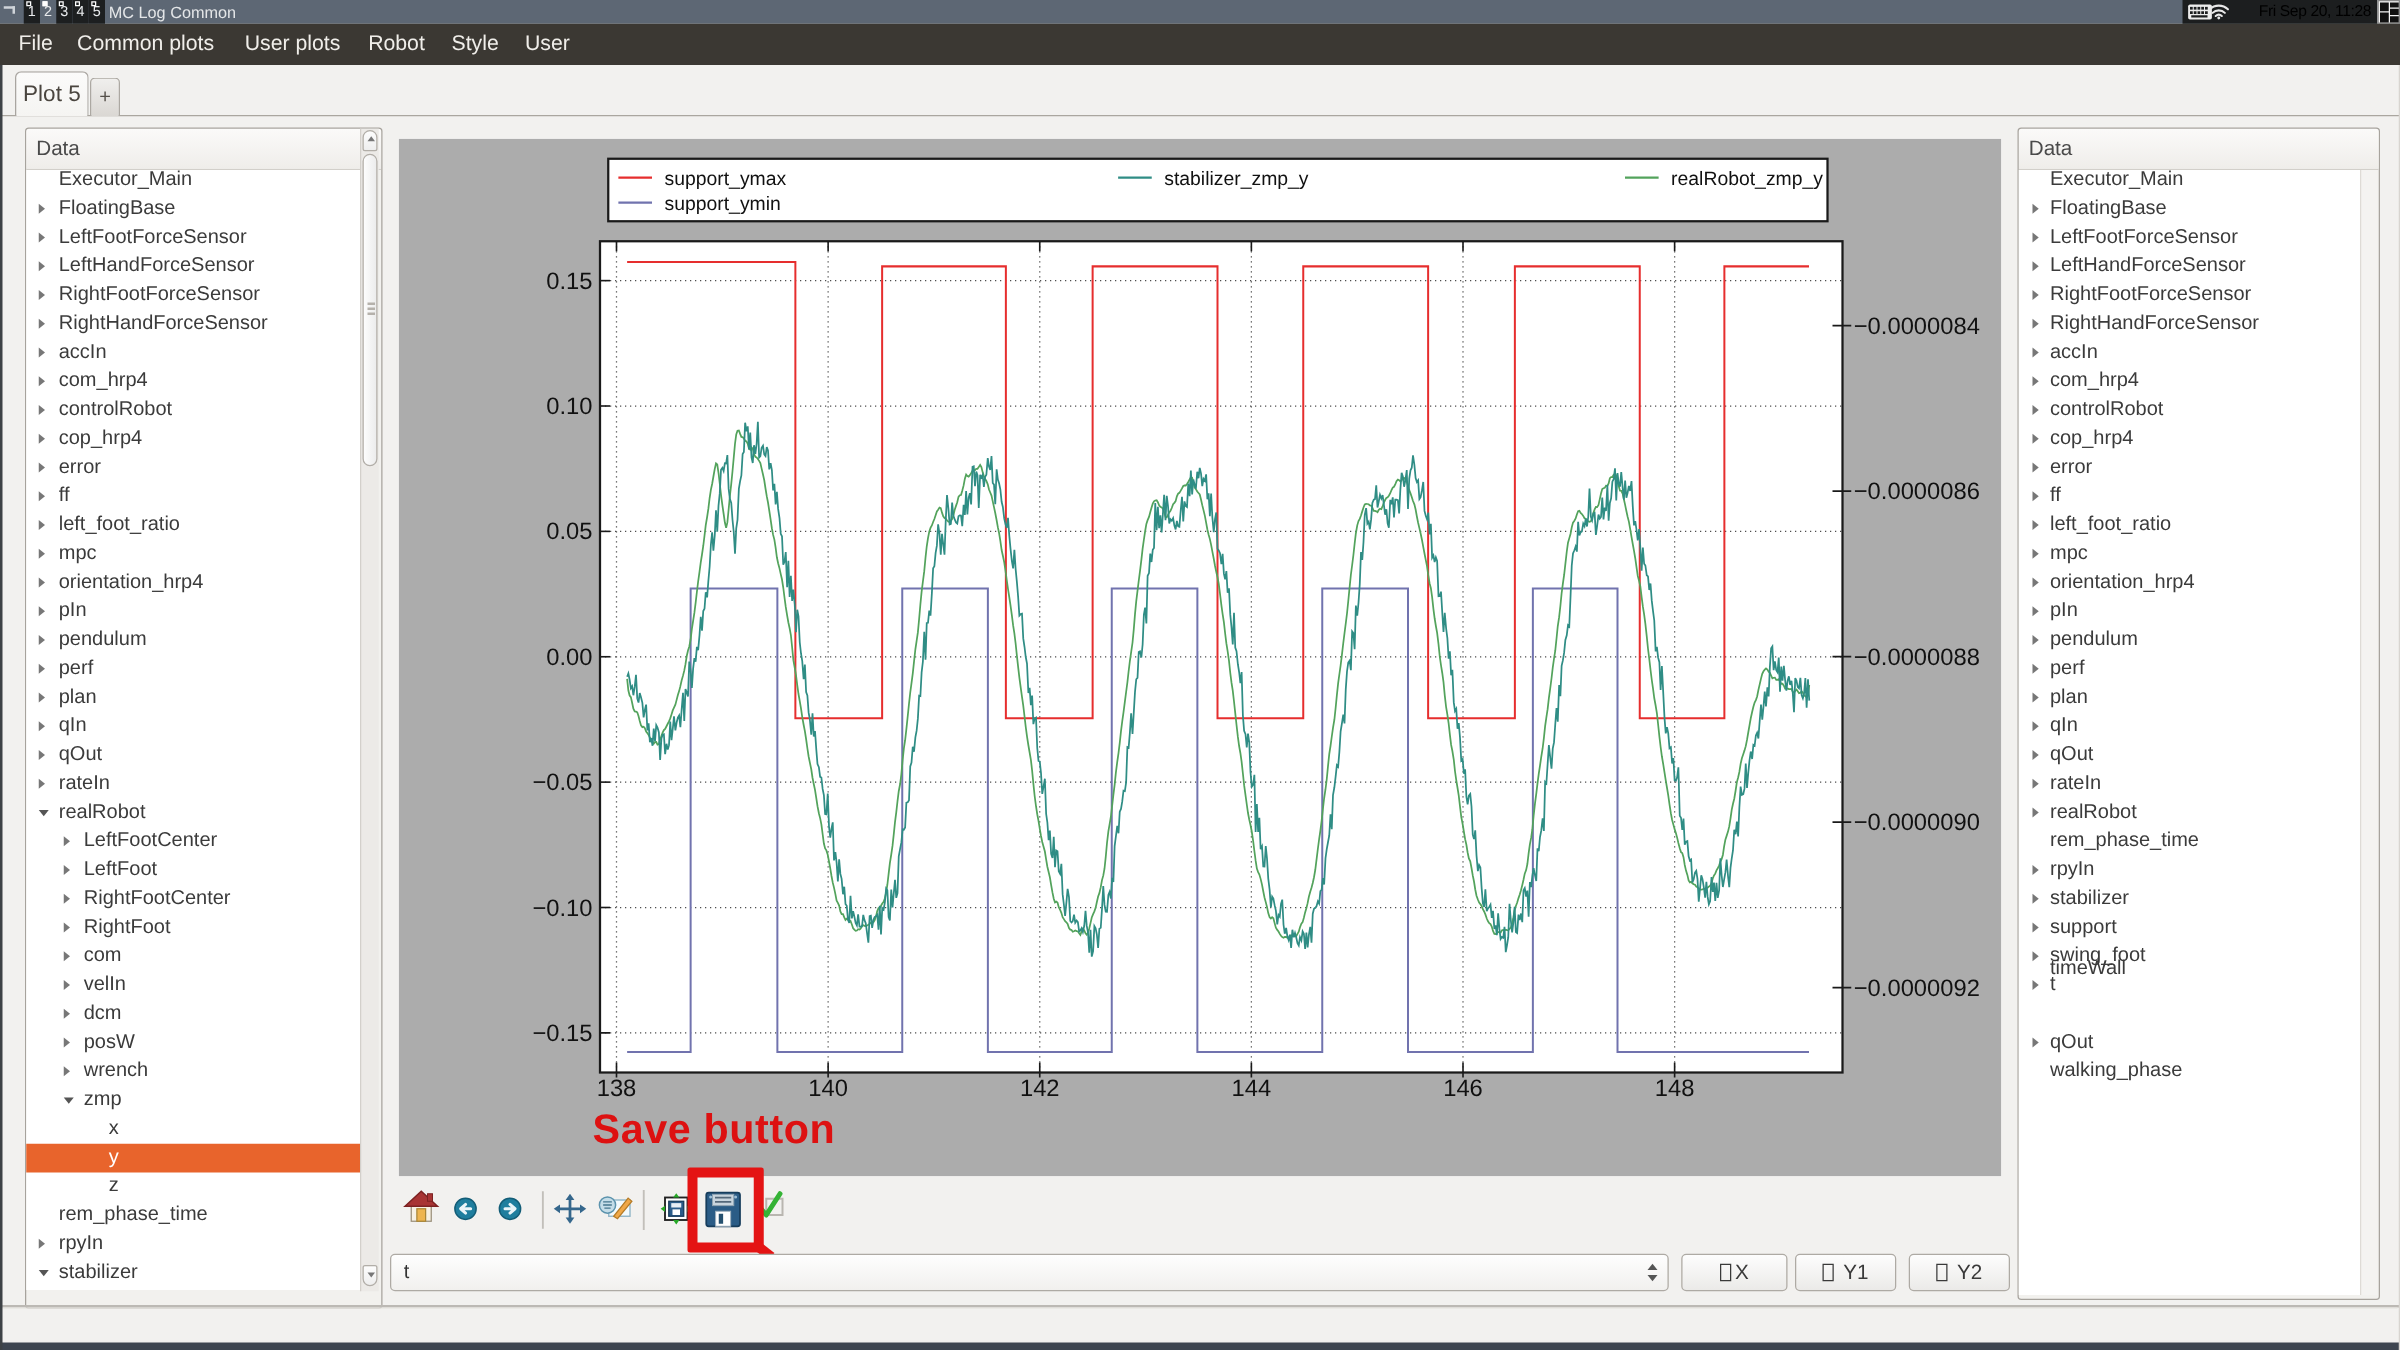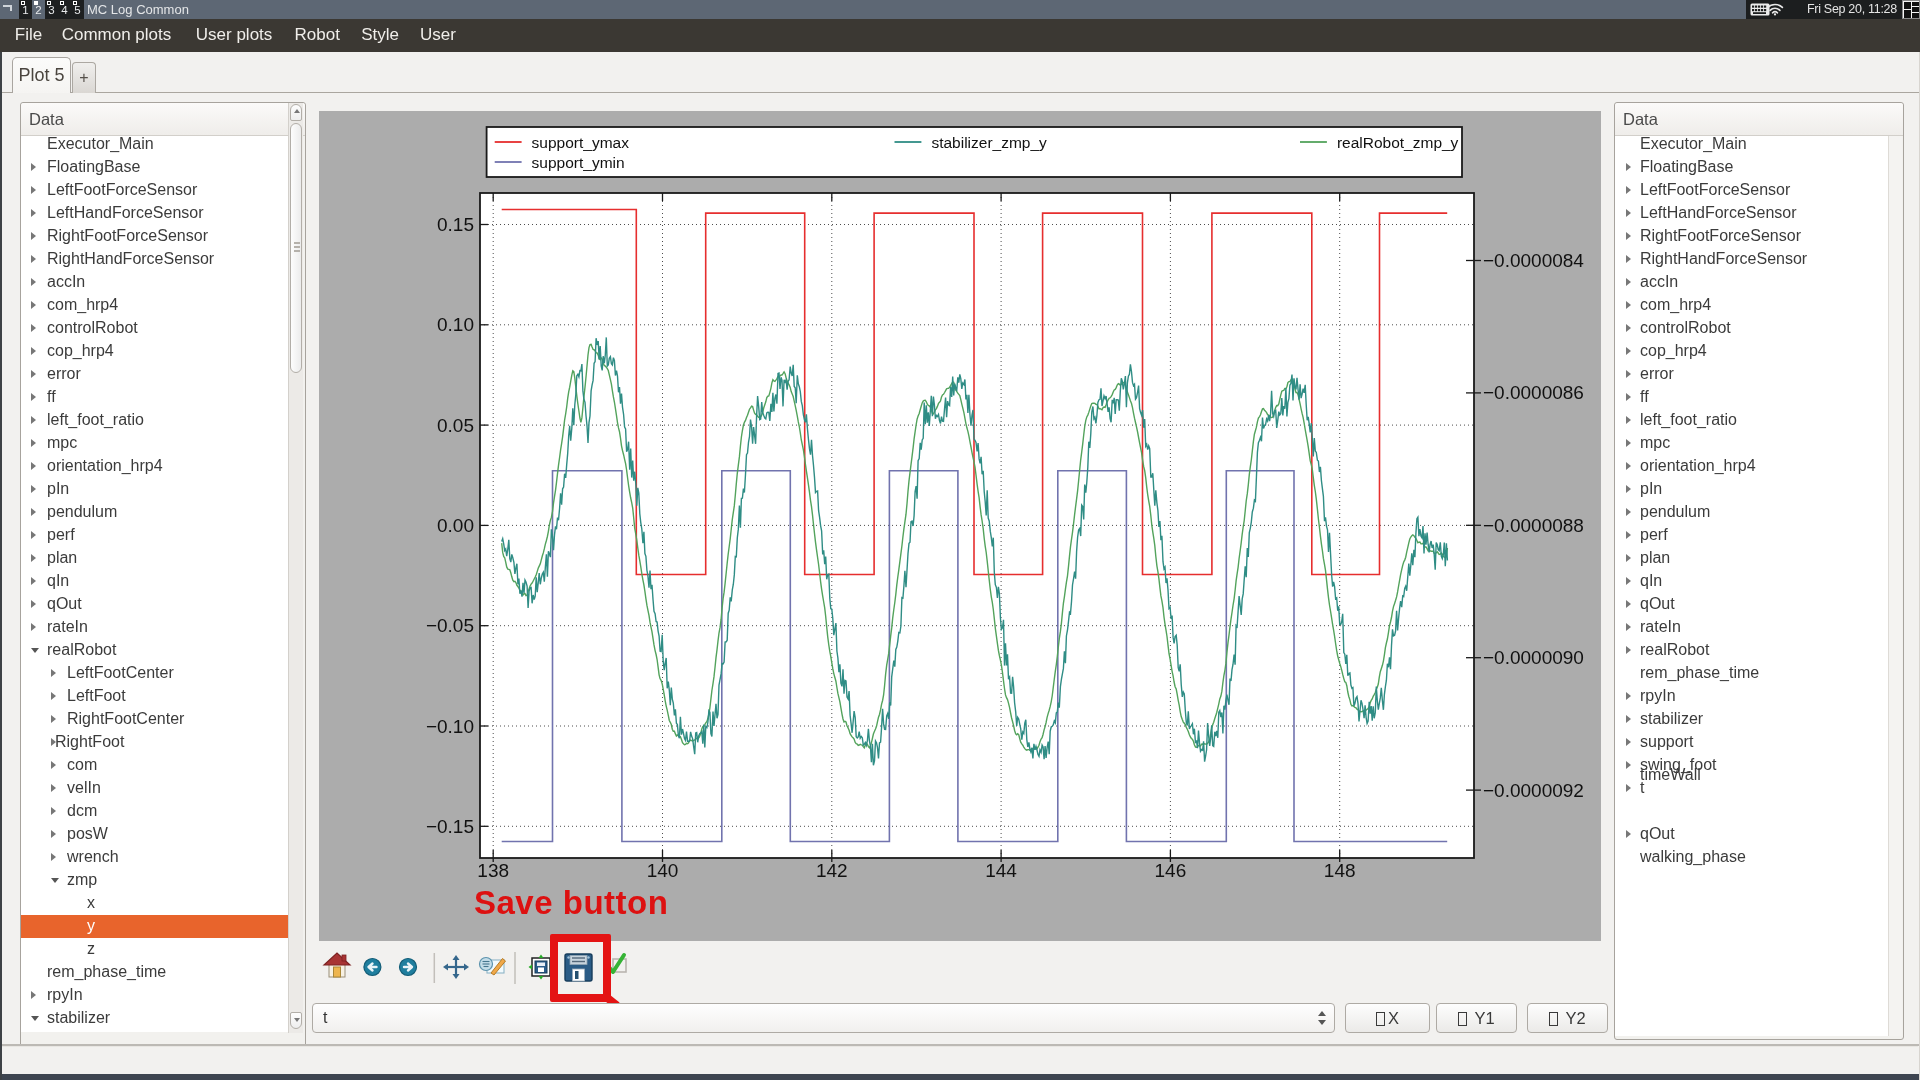--- a/index.html
+++ b/index.html
@@ -5,21 +5,21 @@
 html,body {width:1920px;height:1080px;overflow:hidden;position:relative;
   font-family:"Liberation Sans",sans-serif;background:#f2f1ef}
 
 #topbar {position:absolute;left:0;top:0;width:1920px;height:19px;background:#5d6774}
 #topbar .ws {position:absolute;top:0;height:19px;width:13px;color:#e8eaec;font-size:11.5px;
   text-align:center;line-height:21px}
 #topbar .dark {background:#1d1f20}
 #topbar .sq {position:absolute;top:1px;width:4px;height:4px;border:1px solid #fff}
 #title {position:absolute;left:87px;top:2px;color:#e4e6e8;font-size:13px}
 #traydark {position:absolute;left:1746px;top:0;width:156px;height:19px;background:#1c1e1f}
-#clock {position:absolute;left:1807px;top:2px;color:#e5e5e5;font-size:12.5px;letter-spacing:-0.3px}
+#clock {position:absolute;left:1807px;top:2px;color:#000000;font-size:12.5px;letter-spacing:-0.3px}
 #pager {position:absolute;left:1902px;top:0;width:18px;height:19px;background:#f4f4f4;border:1px solid #888}
 #pager div {position:absolute;background:#111}
 
 #menubar {position:absolute;left:0;top:19px;width:1920px;height:33px;background:#3b3833;color:#f0eeea;font-size:17px}
 #menubar span {position:absolute;top:6px}
 
 #tabline {position:absolute;left:0;top:92px;width:1920px;height:1px;background:#aaa69f}
 #tab1 {position:absolute;left:12px;top:57px;width:59px;height:36px;background:linear-gradient(#fbfbfa,#f5f4f2);
   border:1px solid #a9a5a0;border-bottom:none;border-radius:5px 5px 0 0;
   font-size:18px;color:#4a453f;text-align:center;line-height:34px}
@@ -174,21 +174,21 @@
 <div class="ti" style="left:47px;top:617.5px">rateIn</div>
 <span class="tr" style="left:31px;top:622.5px"></span>
 <div class="ti" style="left:47px;top:640.5px">realRobot</div>
 <span class="td" style="left:31px;top:647.5px"></span>
 <div class="ti" style="left:67px;top:663.5px">LeftFootCenter</div>
 <span class="tr" style="left:51px;top:668.5px"></span>
 <div class="ti" style="left:67px;top:686.5px">LeftFoot</div>
 <span class="tr" style="left:51px;top:691.5px"></span>
 <div class="ti" style="left:67px;top:709.5px">RightFootCenter</div>
 <span class="tr" style="left:51px;top:714.5px"></span>
-<div class="ti" style="left:55px;top:732.5px">RightFoot</div>
+<div class="ti" style="left:67px;top:732.5px">RightFoot</div>
 <span class="tr" style="left:51px;top:737.5px"></span>
 <div class="ti" style="left:67px;top:755.5px">com</div>
 <span class="tr" style="left:51px;top:760.5px"></span>
 <div class="ti" style="left:67px;top:778.5px">velIn</div>
 <span class="tr" style="left:51px;top:783.5px"></span>
 <div class="ti" style="left:67px;top:801.5px">dcm</div>
 <span class="tr" style="left:51px;top:806.5px"></span>
 <div class="ti" style="left:67px;top:824.5px">posW</div>
 <span class="tr" style="left:51px;top:829.5px"></span>
 <div class="ti" style="left:67px;top:847.5px">wrench</div>

